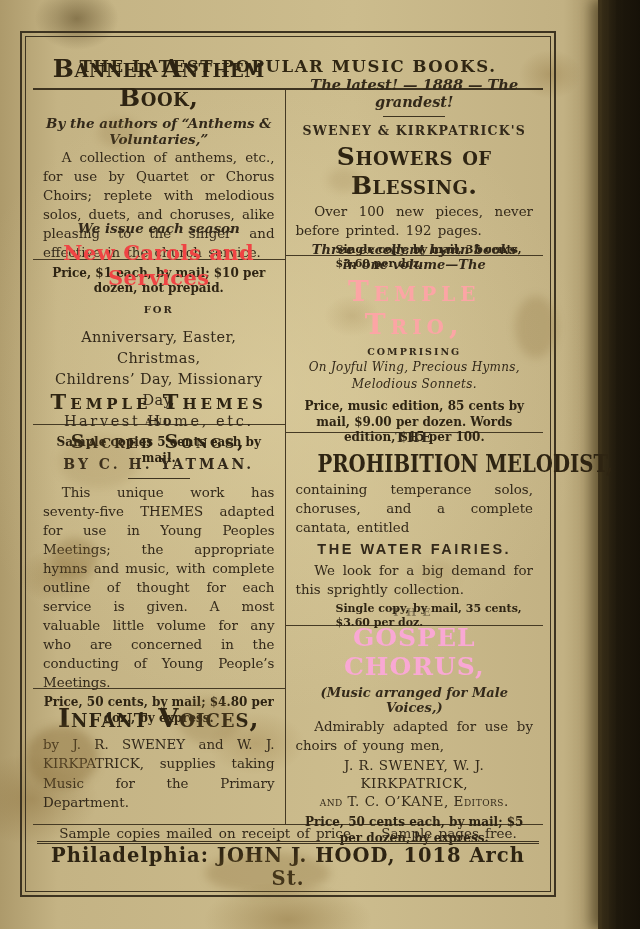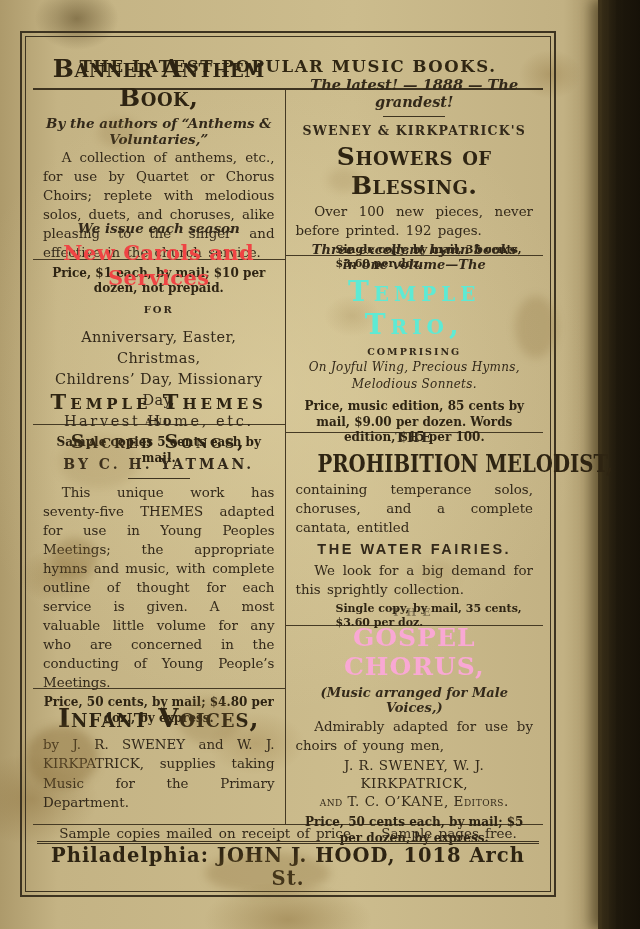--- a/index.html
+++ b/index.html
@@ -72,21 +72,21 @@
   .t-carols{font-weight:bold;font-size:21px;letter-spacing:.5px;margin:2px 0;color:#ef4444;}
   .for-label{font-weight:bold;font-size:10px;letter-spacing:2px;margin:12px 0;}
   .list-line{font-size:14.5px;line-height:1.45;letter-spacing:.4px;}
   .spaced{letter-spacing:2.6px;}
   .t-themes1{font-weight:bold;font-size:21px;font-variant:small-caps;letter-spacing:4px;margin:2px 0;color:#2e2412;}
   .and-label{font-weight:bold;font-size:9px;letter-spacing:1.5px;margin:1px 0;}
   .t-themes2{font-weight:bold;font-size:19px;font-variant:small-caps;letter-spacing:3px;margin:2px 0;color:#2e2412;}
   .author{font-weight:bold;font-size:14px;letter-spacing:3px;margin:2px 0;}
   .t-infant{font-weight:bold;font-size:26px;font-variant:small-caps;letter-spacing:1px;margin:2px 0;color:#2e2412;}
   .t-showers{font-weight:bold;font-size:25px;font-variant:small-caps;letter-spacing:.5px;margin:2px 0;color:#2e2412;}
-  .t-trio{font-weight:bold;font-size:28px;font-variant:small-caps;letter-spacing:5px;margin:3px 0;color:#5eead4;}
+  .t-trio{font-weight:bold;font-size:28px;font-variant:small-caps;letter-spacing:5px;margin:3px 0;color:#fca5a5;}
   .comprising{font-weight:bold;font-size:9.5px;letter-spacing:2px;margin:2px 0;}
   .trio-line{font-size:12px;line-height:1.4;letter-spacing:.3px;font-style:italic;}
   .the-label{font-weight:bold;font-size:13px;letter-spacing:2px;margin:2px 0;}
   .t-prohibition{font-weight:bold;font-size:24px;white-space:nowrap;transform:scaleX(.82);transform-origin:50% 50%;margin:2px 0;color:#2e2412;}
   .waterfairies{font-family:"Liberation Sans","DejaVu Sans",sans-serif;font-weight:bold;font-size:14.5px;letter-spacing:2.5px;margin:4px 0;}
   .faded{opacity:.45;letter-spacing:6px;font-size:11px;}
   .t-gospel{font-weight:bold;font-size:25px;letter-spacing:1px;margin:2px 0;color:#f9a8d4;}
   .gospel-sub{font-style:italic;font-weight:bold;font-size:13px;margin:2px 0;}
   .editors{font-size:13.5px;line-height:1.35;font-variant:small-caps;letter-spacing:.5px;}
 

